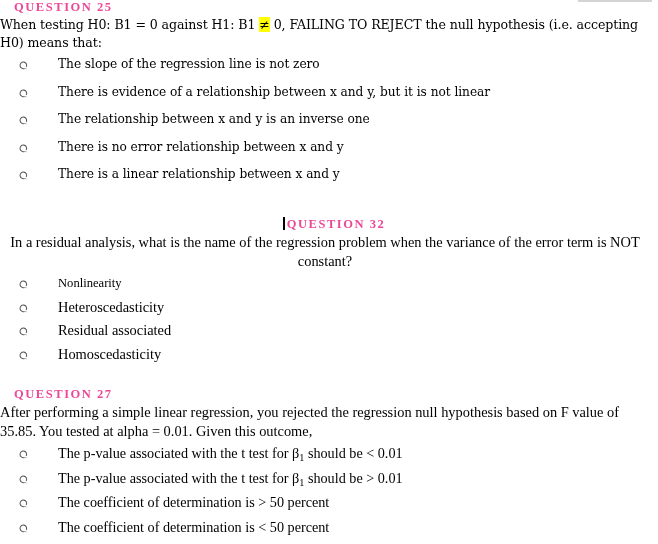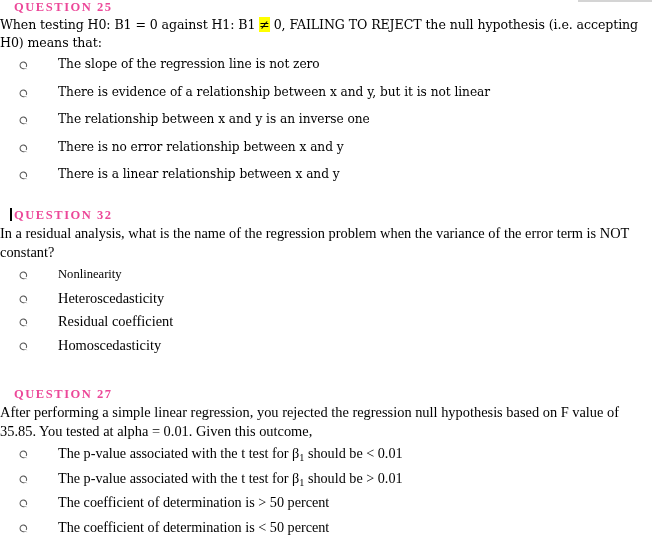--- a/index.html
+++ b/index.html
@@ -188,21 +188,21 @@
             <path d="M7.2 6.0 A3.3 3.3 0 1 0 5.6 7.4" fill="none" stroke="#5a5a5a" stroke-width="1.05"></path>
             <path d="M6.6 7.3 L7.4 8.1" fill="none" stroke="#5a5a5a" stroke-width="1"></path>
           </svg>
         </span>
         <span class="opt-label">There is a linear relationship between x and y</span>
       </div>
 
     </div>
   </div>
 
-  <div class="question-block block-q32" style="top:208px;">
+  <div class="question-block block-q32" style="top:217px;text-align:center;">
     <div class="q-heading with-caret"><span class="caret"></span><span>QUESTION 32</span></div>
     <div class="q-body">In a residual analysis, what is the name of the regression problem when the variance of the error term is NOT constant?</div>
     <div class="options">
 
       <div class="option-row">
         <span class="radio">
           <svg width="9" height="9" viewBox="0 0 9 9" aria-hidden="true">
             <path d="M7.2 6.0 A3.3 3.3 0 1 0 5.6 7.4" fill="none" stroke="#5a5a5a" stroke-width="1.05"></path>
             <path d="M6.6 7.3 L7.4 8.1" fill="none" stroke="#5a5a5a" stroke-width="1"></path>
           </svg>
@@ -220,21 +220,21 @@
         <span class="opt-label">Heteroscedasticity</span>
       </div>
 
       <div class="option-row">
         <span class="radio">
           <svg width="9" height="9" viewBox="0 0 9 9" aria-hidden="true">
             <path d="M7.2 6.0 A3.3 3.3 0 1 0 5.6 7.4" fill="none" stroke="#5a5a5a" stroke-width="1.05"></path>
             <path d="M6.6 7.3 L7.4 8.1" fill="none" stroke="#5a5a5a" stroke-width="1"></path>
           </svg>
         </span>
-        <span class="opt-label">Residual coefficient</span>
+        <span class="opt-label">Residual associated</span>
       </div>
 
       <div class="option-row">
         <span class="radio">
           <svg width="9" height="9" viewBox="0 0 9 9" aria-hidden="true">
             <path d="M7.2 6.0 A3.3 3.3 0 1 0 5.6 7.4" fill="none" stroke="#5a5a5a" stroke-width="1.05"></path>
             <path d="M6.6 7.3 L7.4 8.1" fill="none" stroke="#5a5a5a" stroke-width="1"></path>
           </svg>
         </span>
         <span class="opt-label">Homoscedasticity</span>

